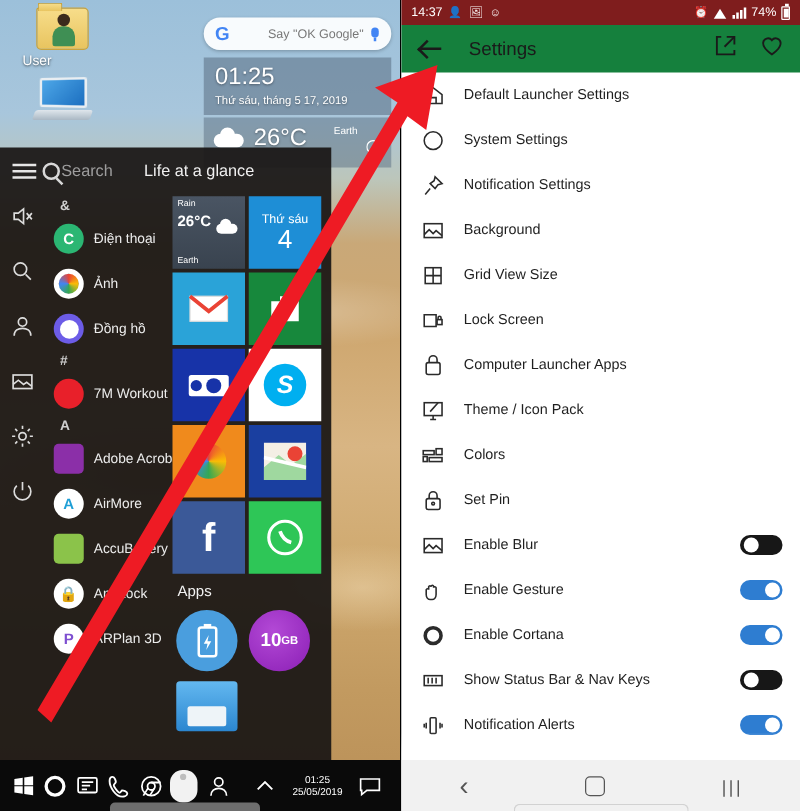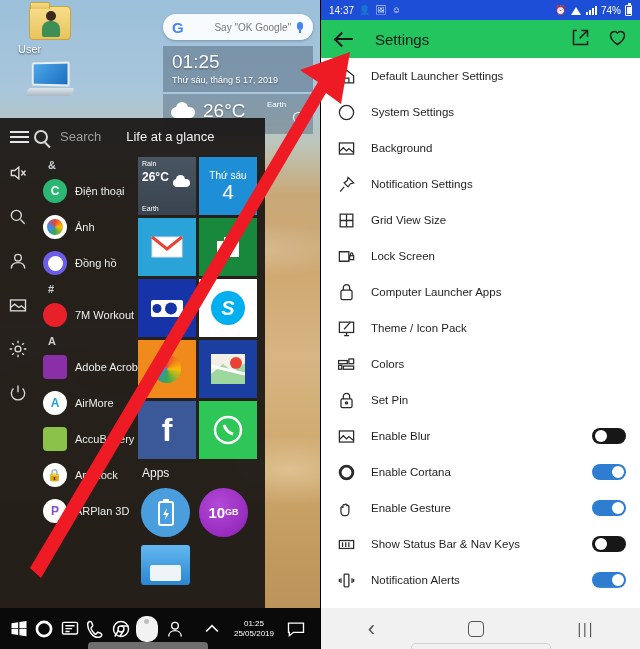--- a/index.html
+++ b/index.html
@@ -84,21 +84,21 @@
   #start-menu { position:absolute; left:0; top:118px; width:265px; bottom:41px;
     background: rgba(25,22,20,.93); overflow:hidden; }
   #start-header { height:37px; display:flex; align-items:center; color:#e2e2e2; }
   #hamburger-icon { width:34px; display:flex; flex-direction:column; gap:3px; align-items:center;
     padding-left:4px; }
   #hamburger-icon span { display:block; width:19px; height:2px; background:#e6e6e6; }
   .search-circle { width:14px; height:14px; border:2px solid #d8d8d8; border-radius:50%;
     position:relative; }
   .search-circle::after { content:""; position:absolute; right:-5px; bottom:-4px; width:7px;
     height:2px; background:#d8d8d8; transform:rotate(45deg); }
-  #start-search-label { font-size:13px; color:#9e9e9e; margin-left:12px; }
+  #start-search-label { font-size:13px; color:#9e9e9e; margin-left:1px; }
   #life-glance-title { font-size:13px; color:#f0f0f0; margin-left:25px; }
 
   #start-body { position:absolute; top:37px; left:0; right:0; bottom:0; display:flex; }
   #rail { width:36px; padding-top:6px; display:flex; flex-direction:column; align-items:center; }
   .rail-icon { width:24px; height:24px; margin-bottom:20px; color:#dcdcdc; display:flex;
     align-items:center; justify-content:center; }
   .rail-icon svg { width:20px; height:20px; fill:none; stroke:#dcdcdc; stroke-width:1.6; }
   #app-list { width:100px; padding-top:2px; }
   .app-letter { color:#cfcfcf; font-size:11px; padding:2px 0 2px 12px; font-weight:bold; }
   .app-row { display:flex; align-items:center; height:36px; padding-left:7px; }
@@ -148,37 +148,37 @@
   .tb-icon { width:30px; height:30px; display:flex; align-items:center; justify-content:center;
     color:#fff; }
   .tb-icon svg { width:20px; height:20px; }
   #tb-right { margin-left:auto; display:flex; align-items:center; gap:7px; padding-right:3px; }
   #tb-clock { color:#fff; font-size:8px; line-height:10px; text-align:center; }
   #search-pill { position:absolute; left:88px; bottom:0; width:120px; height:7px;
     background:#6e6e6e; border-radius:4px 4px 0 0; }
 
   
   #right-screen { left:320px; background:#fff; border-left:1px solid #000; }
-  #status-bar { height:20px; background:#1d4ed8; color:#fff; display:flex; align-items:center;
+  #status-bar { height:20px; background:#7f1d1d; color:#fff; display:flex; align-items:center;
     padding:0 8px; font-size:10px; }
   #status-left { display:flex; align-items:center; gap:5px; }
   #status-right { margin-left:auto; display:flex; align-items:center; gap:4px; font-size:10px; }
   .sb-glyph { font-size:9px; opacity:.95; }
   .sb-battery { width:7px; height:11px; border:1px solid #fff; border-radius:1px; position:relative; }
   .sb-battery::before { content:""; position:absolute; left:1.5px; top:-2.5px; width:3px; height:2px;
     background:#fff; }
   .sb-battery::after { content:""; position:absolute; left:0.5px; bottom:0.5px; right:0.5px; height:7px;
     background:#fff; }
   .sb-wifi { width:11px; height:9px; position:relative; }
   .sb-wifi::before { content:""; position:absolute; left:0; bottom:0; border-left:5.5px solid transparent;
     border-right:5.5px solid transparent; border-bottom:8px solid #fff; }
   .sb-signal { display:flex; align-items:flex-end; gap:1px; height:9px; }
   .sb-signal i { display:block; width:2px; background:#fff; }
 
-  #app-header { height:38px; display:flex; align-items:center; padding:0 12px; background:#22c55e; }
+  #app-header { height:38px; display:flex; align-items:center; padding:0 12px; background:#15803d; }
   #back-arrow { width:24px; height:24px; position:relative; cursor:pointer; }
   #back-arrow::before { content:""; position:absolute; left:3px; top:11px; width:17px; height:2px;
     background:#1a1a1a; }
   #back-arrow::after { content:""; position:absolute; left:3px; top:7px; width:9px; height:9px;
     border-left:2px solid #1a1a1a; border-bottom:2px solid #1a1a1a; transform:rotate(45deg); }
   #settings-title { font-size:15px; color:#1a1a1a; margin-left:18px; }
   #header-actions { margin-left:auto; display:flex; gap:16px; align-items:center; }
   #header-actions svg { width:21px; height:21px; fill:none; stroke:#1a1a1a; stroke-width:1.7; }
 
   #settings-list { position:absolute; top:58px; left:0; right:0; bottom:41px; overflow:hidden; }
@@ -542,35 +542,35 @@
     <div class="set-row">
       <span class="set-icon">
           <svg viewBox="0 0 24 24" fill="#2b2b2b" stroke="none">
             <circle cx="12" cy="12" r="9"></circle>
           </svg>
         </span>
       <span class="set-label">System Settings</span>
     </div>
     <div class="set-row">
       <span class="set-icon">
-          <svg viewBox="0 0 24 24">
-            <rect x="3" y="5" width="18" height="14"></rect>
-            <path d="M3 16l5-5 4 4 3-3 6 5"></path>
-          </svg>
-        </span>
-      <span class="set-label">Background</span>
-    </div>
-    <div class="set-row">
-      <span class="set-icon">
           <svg viewBox="0 0 24 24" fill="#2b2b2b" stroke="#2b2b2b">
             <path d="M14 3l7 7-4 1-3 4-5-5 4-3z"></path>
             <path d="M9 15l-5 6"></path>
           </svg>
         </span>
       <span class="set-label">Notification Settings</span>
+    </div>
+    <div class="set-row">
+      <span class="set-icon">
+          <svg viewBox="0 0 24 24">
+            <rect x="3" y="5" width="18" height="14"></rect>
+            <path d="M3 16l5-5 4 4 3-3 6 5"></path>
+          </svg>
+        </span>
+      <span class="set-label">Background</span>
     </div>
     <div class="set-row">
       <span class="set-icon">
           <svg viewBox="0 0 24 24" stroke="#999">
             <rect x="4" y="4" width="16" height="16"></rect>
             <path d="M4 12h16M12 4v16"></path>
           </svg>
         </span>
       <span class="set-label">Grid View Size</span>
     </div>
@@ -630,36 +630,36 @@
             <path d="M3 16l5-5 4 4 3-3 6 5"></path>
           </svg>
         </span>
       <span class="set-label">Enable Blur</span>
       <span class="toggle toggle-off">
           <span class="knob"></span>
         </span>
     </div>
     <div class="set-row">
       <span class="set-icon">
-          <svg viewBox="0 0 24 24">
-            <circle cx="12" cy="12" r="8" stroke-width="3.6"></circle>
-          </svg>
-        </span>
-      <span class="set-label">Enable Cortana</span>
+          <svg viewBox="0 0 24 24" fill="#2b2b2b" stroke="#2b2b2b">
+            <path d="M9 21c-2 0-4-2-4-5v-5a1.3 1.3 0 0 1 2.5 0V8a1.3 1.3 0 0 1 2.5 0v-.5a1.3 1.3 0 0 1 2.5 0V9a1.3 1.3 0 0 1 2.5 0v7c0 3-2 5-4 5z"></path>
+          </svg>
+        </span>
+      <span class="set-label">Enable Gesture</span>
       <span class="toggle toggle-on">
           <span class="knob"></span>
         </span>
     </div>
     <div class="set-row">
       <span class="set-icon">
-          <svg viewBox="0 0 24 24" fill="#2b2b2b" stroke="#2b2b2b">
-            <path d="M9 21c-2 0-4-2-4-5v-5a1.3 1.3 0 0 1 2.5 0V8a1.3 1.3 0 0 1 2.5 0v-.5a1.3 1.3 0 0 1 2.5 0V9a1.3 1.3 0 0 1 2.5 0v7c0 3-2 5-4 5z"></path>
-          </svg>
-        </span>
-      <span class="set-label">Enable Gesture</span>
+          <svg viewBox="0 0 24 24">
+            <circle cx="12" cy="12" r="8" stroke-width="3.6"></circle>
+          </svg>
+        </span>
+      <span class="set-label">Enable Cortana</span>
       <span class="toggle toggle-on">
           <span class="knob"></span>
         </span>
     </div>
     <div class="set-row">
       <span class="set-icon">
           <svg viewBox="0 0 24 24" fill="none" stroke="#2b2b2b">
             <rect x="3" y="7" width="18" height="10"></rect>
             <path d="M7 9v6M11 9v6M15 9v6"></path>
           </svg>

